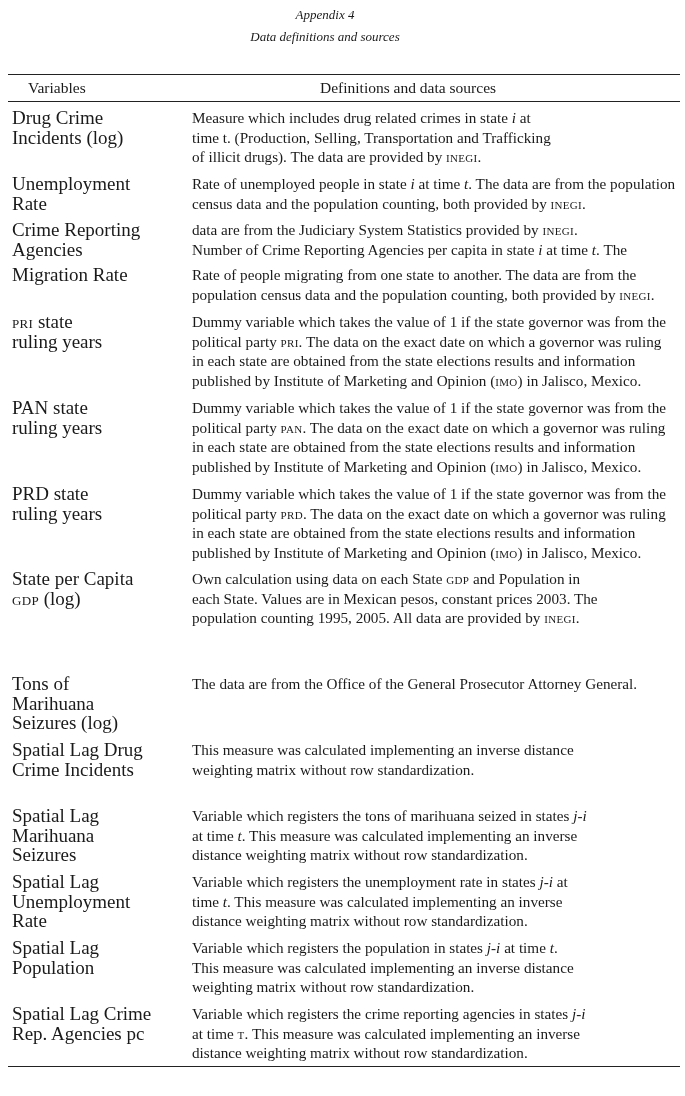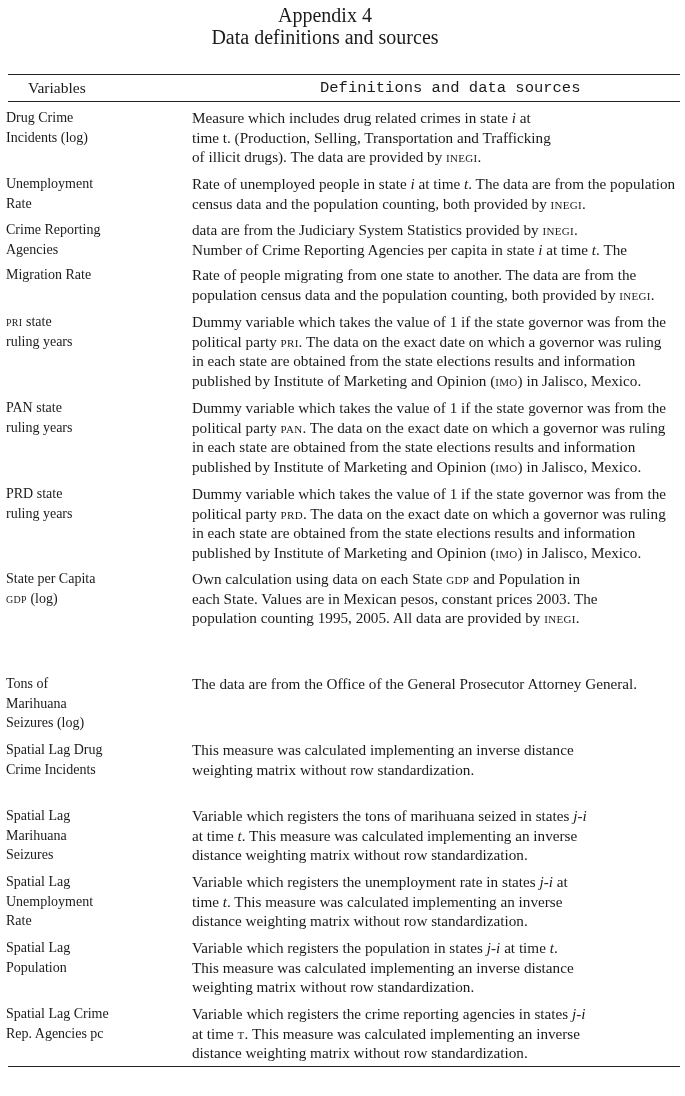--- a/index.html
+++ b/index.html
@@ -3,33 +3,33 @@
 <meta charset="utf-8">
 <style>
   html, body { margin: 0; padding: 0; background: #ffffff; }
   body {
     width: 685px; height: 1096px; position: relative; overflow: hidden;
     font-family: "Liberation Serif", "DejaVu Serif", serif;
     color: #1a1a1a;
   }
   .title {
     position: absolute; left: 0; width: 650px; text-align: center;
-    font-size: 20px; line-height: 22px;
+    font-size: 13px; line-height: 22px; font-style: italic;
   }
   #t1 { top: 4px; }
   #t2 { top: 26px; }
   .rule { position: absolute; left: 8px; width: 672px; height: 0; border-top: 1.2px solid #222; }
   #rule-top { top: 74px; }
   #rule-head { top: 101px; }
   #rule-bottom { top: 1066px; }
   .hdr { position: absolute; top: 78px; font-size: 15.5px; line-height: 20px; }
   #hdr-var { left: 28px; }
-  #hdr-def { left: 320px; font-family: Liberation Mono, monospace; }
+  #hdr-def { left: 320px; }
   .row { position: absolute; left: 0; width: 685px; }
-  .var { position: absolute; left: 6px; width: 130px; font-size: 14px; line-height: 19.5px; white-space: nowrap; }
+  .var { position: absolute; left: 12px; width: 130px; font-size: 19px; line-height: 19.5px; white-space: nowrap; }
   .def { position: absolute; left: 160px; width: 530px; font-size: 15.2px; line-height: 19.5px; white-space: nowrap; margin-left: 32px; }
   .line { display: block; height: 19.5px; }
   .sc { font-variant: small-caps; text-transform: lowercase; letter-spacing: 0.3px; }
   .it { font-style: italic; }
   #source { position: absolute; left: 12px; top: 1071px; font-size: 14.5px; line-height: 18px; margin-top: 47px; }
 </style>
 </head>
 <body>
 
 <div id="t1" class="title">Appendix 4</div>

